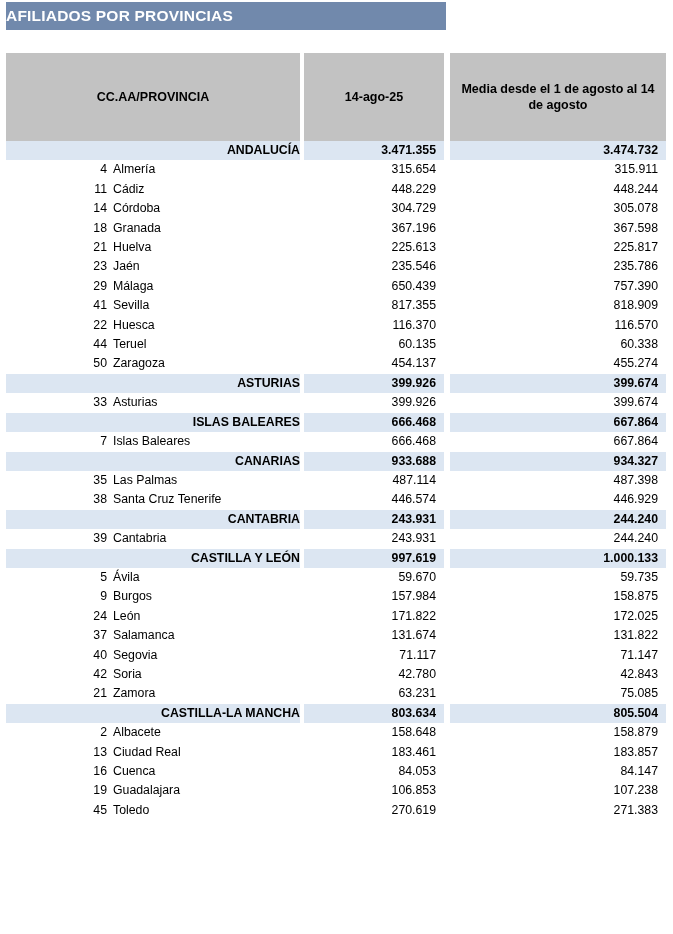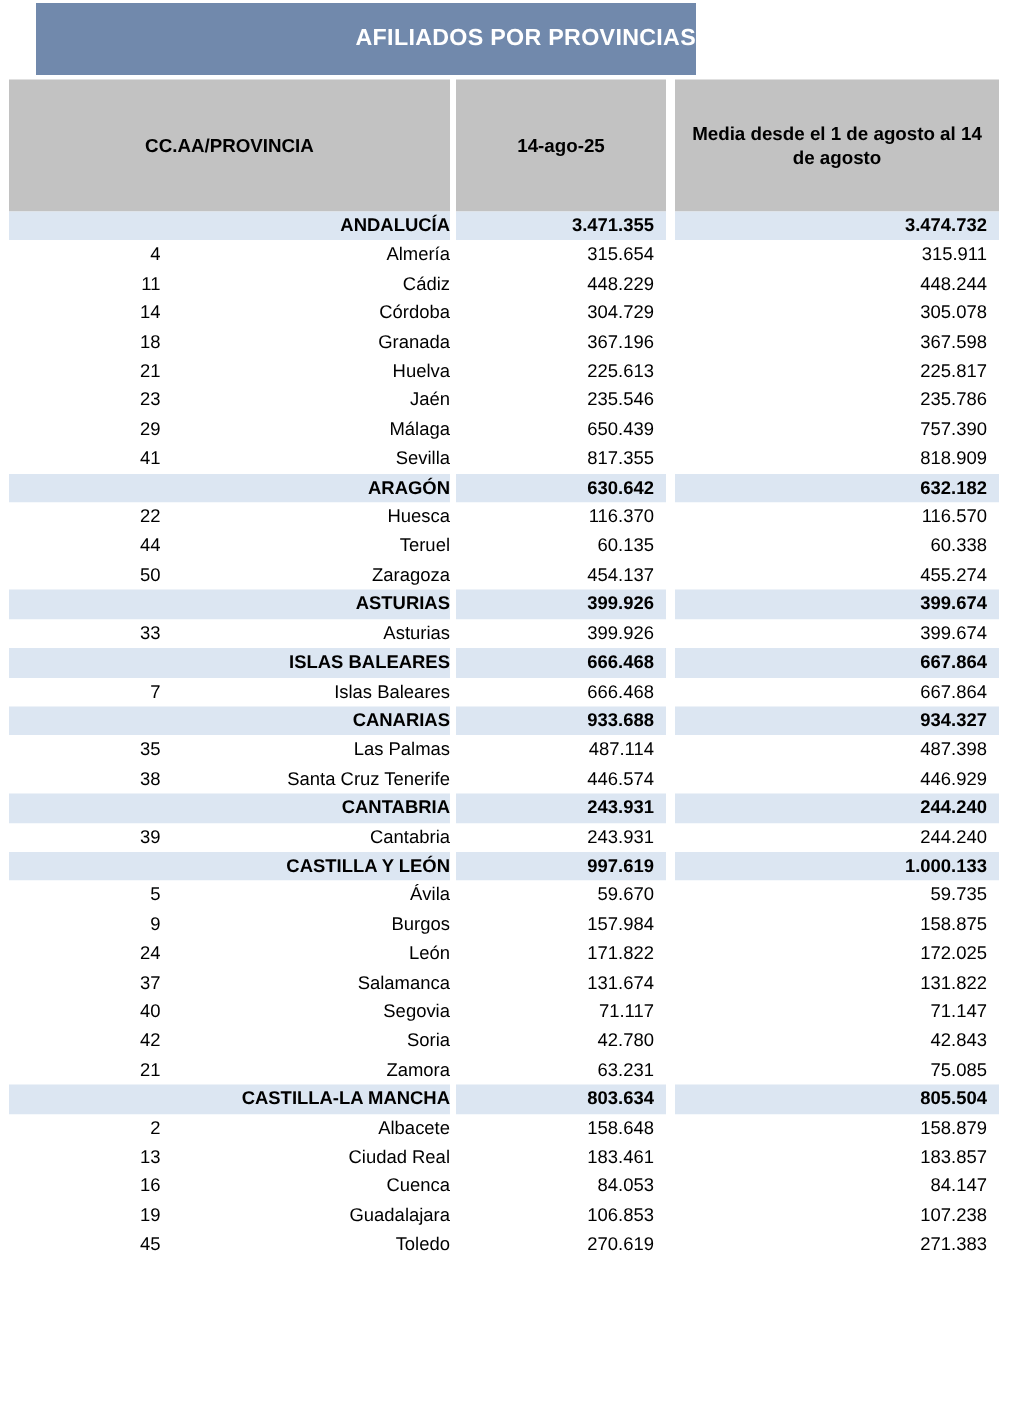--- a/index.html
+++ b/index.html
@@ -12,28 +12,28 @@
     width: 673px;
     height: 934px;
     font-family: "Liberation Sans", sans-serif;
     color: #000000;
     overflow: hidden;
   }
 
   
   .title-banner {
     position: absolute;
-    left: 24px;
+    left: 6px;
     top: 2px;
     width: 440px;
-    height: 48px;
+    height: 28px;
     background: #7189ac;
     display: flex;
     align-items: center;
-    justify-content: flex-end;
+    justify-content: flex-start;
   }
   .title-banner .title-text {
     color: #ffffff;
     font-size: 15.5px;
     font-weight: bold;
     letter-spacing: 0.2px;
   }
 
   
   .table-wrap {
@@ -107,21 +107,21 @@
     display: flex;
     align-items: center;
   }
   .prov-code {
     width: 101px;
     text-align: right;
     padding-right: 6px;
     flex: 0 0 auto;
   }
   .prov-label {
-    text-align: right;
+    text-align: left;
     flex: 1 1 auto;
   }
 </style>
 </head>
 <body>
 
 <div class="title-banner">
   <span class="title-text">AFILIADOS POR PROVINCIAS</span>
 </div>
 
@@ -240,27 +240,20 @@
             <div class="prov-line">
               <span class="prov-code">41</span>
               <span class="prov-label">Sevilla</span>
             </div>
           </td>
           <td class="spacer"></td>
           <td class="val1">817.355</td>
           <td class="spacer"></td>
           <td class="val2">818.909</td>
         </tr>
-        <tr class="community">
-          <td class="name">ARAGÓN</td>
-          <td class="spacer"></td>
-          <td class="val1">630.642</td>
-          <td class="spacer"></td>
-          <td class="val2">632.182</td>
-        </tr>
         <tr class="province">
           <td class="name">
             <div class="prov-line">
               <span class="prov-code">22</span>
               <span class="prov-label">Huesca</span>
             </div>
           </td>
           <td class="spacer"></td>
           <td class="val1">116.370</td>
           <td class="spacer"></td>

